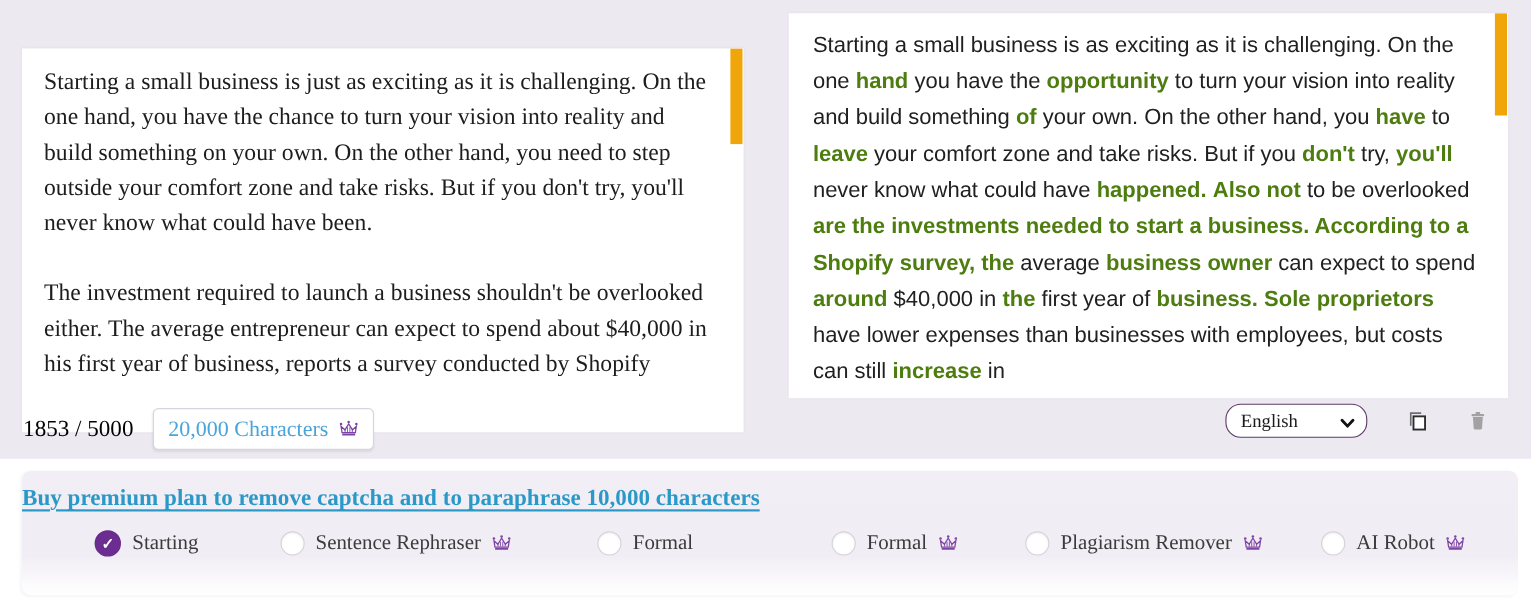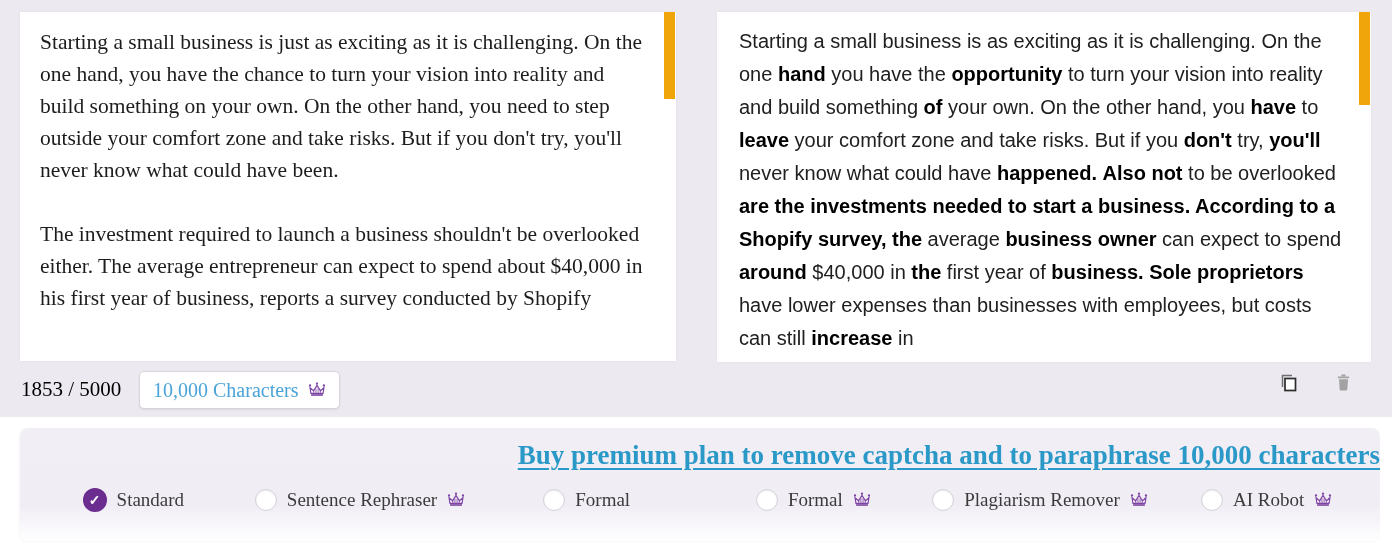--- a/index.html
+++ b/index.html
@@ -5,35 +5,35 @@
   * { margin:0; padding:0; box-sizing:border-box; }
   html,body { width:1392px; height:551px; }
   body { background:#ffffff; font-family:"Liberation Sans", sans-serif; }
   .stage { position:relative; width:1392px; height:551px; overflow:hidden; background:#ffffff; }
 
   
   .main-section { position:absolute; left:0; top:0; width:1392px; height:417px; background:#ece9f1; }
 
   
   .panel { position:absolute; top:12px; background:#ffffff; overflow:hidden; box-shadow:0 0 3px rgba(0,0,0,0.05); }
-  .panel-input  { left:20px;  width:656px; height:349px; }
+  .panel-input  { left:20px;  width:656px; height:349px;margin-top:32px; }
   .panel-output { left:717px; width:654px; height:350px; }
 
   .input-text {
     margin:14px 20px; width:610px;
     font-family:"Liberation Serif", serif;
     font-size:21.5px; line-height:32px; color:#1d1d1d;
     white-space:pre-wrap; outline:none;
   }
   .output-text {
     margin:13px 22px; width:606px;
     font-family:"Liberation Sans", sans-serif;
     font-size:20px; line-height:33px; color:#202020;
   }
-  .output-text .hl { color:#000000; font-weight:700; }
+  .output-text .hl { color:#4d7c0f; font-weight:700; }
 
   .scroll-thumb { position:absolute; top:0; right:1px; width:11px; background:#f0a50a; }
   .thumb-left  { height:87px; }
   .thumb-right { height:93px; }
 
   
   .char-counter {
     position:absolute; left:21px; top:377px;
     font-family:"Liberation Serif", serif; font-size:21px; color:#000000;
   }
@@ -58,22 +58,22 @@
   .trash-btn { left:1337px; top:374px; }
 
   
   .footer-card {
     position:absolute; left:20px; top:428px; width:1360px; height:113px;
     border-radius:8px;
     background:linear-gradient(180deg, #f2eef6 0%, #f1edf5 68%, rgba(241,237,245,0) 100%);
     box-shadow:-1px 1px 3px rgba(0,0,0,0.04);
   }
   .premium-link {
-    display:block; text-align:right; padding-top:12px;
-    font-family:"Liberation Serif", serif; font-weight:700; font-size:27px;
+    display:block; text-align:left; padding-top:12px;
+    font-family:"Liberation Serif", serif; font-weight:700; font-size:21px;
     color:#2a99c7; text-decoration:underline; text-decoration-thickness:2px;
     text-underline-offset:4px; cursor:pointer;
   }
   .modes-row { display:flex; margin-top:17px; }
   .mode { flex:1; display:flex; align-items:center; justify-content:center; gap:10px; cursor:pointer; }
   .radio {
     width:22px; height:22px; border-radius:50%; background:#ffffff;
     border:1px solid #d4d1d8; box-shadow:inset 0 1px 2px rgba(0,0,0,0.07);
     flex:0 0 auto;
   }
@@ -100,40 +100,50 @@
     </div>
 
     <div class="panel panel-output">
       <div class="output-text"><span>Starting a small business is as exciting as it is challenging. On the one </span><span class="hl">hand</span><span> you have the </span><span class="hl">opportunity</span><span> to turn your vision into reality and build something </span><span class="hl">of</span><span> your own. On the other hand, you </span><span class="hl">have</span><span> to </span><span class="hl">leave</span><span> your comfort zone and take risks. But if you </span><span class="hl">don't</span><span> try, </span><span class="hl">you'll</span><span> never know what could have </span><span class="hl">happened.</span><span> </span><span class="hl">Also not</span><span> to be overlooked </span><span class="hl">are the investments needed to start a business. According to a Shopify survey, the</span><span> average </span><span class="hl">business owner</span><span> can expect to spend </span><span class="hl">around</span><span> $40,000 in </span><span class="hl">the</span><span> first year of </span><span class="hl">business. Sole proprietors</span><span> have lower expenses than businesses with employees, but costs can still </span><span class="hl">increase</span><span> in</span></div>
       <div class="scroll-thumb thumb-right"></div>
     </div>
 
     <div class="char-counter">1853 / 5000</div>
 
     <button class="upgrade-btn">
-      <span>10,000 Characters</span>
+      <span>20,000 Characters</span>
       <span class="crown crown-slot">
           <svg width="18" height="16" viewBox="0 0 22 19">
             <g stroke="#7e44a4" fill="none" stroke-width="1.4">
               <path d="M2.5 6.5 L6.8 10.5 L11 3.8 L15.2 10.5 L19.5 6.5 L18.4 13.6 L3.6 13.6 Z"></path>
               <path d="M7 9 V13" stroke-width="1"></path>
               <path d="M9.7 7.5 V13" stroke-width="1"></path>
               <path d="M12.3 7.5 V13" stroke-width="1"></path>
               <path d="M15 9 V13" stroke-width="1"></path>
               <path d="M3.8 15.6 H18.2" stroke-width="2"></path>
             </g>
             <g fill="#7e44a4">
               <circle cx="2.5" cy="4" r="1.4"></circle>
               <circle cx="11" cy="1.8" r="1.4"></circle>
               <circle cx="19.5" cy="4" r="1.4"></circle>
             </g>
           </svg>
         </span>
     </button>
 
+    <div class="lang-wrap">
+      <select class="lang-select">
+        <option>English</option>
+      </select>
+      <span class="chevron">
+        <svg width="14" height="10" viewBox="0 0 14 10">
+            <path d="M2 2 L7 7.4 L12 2" fill="none" stroke="#111111" stroke-width="2.6" stroke-linecap="round" stroke-linejoin="round"></path>
+          </svg>
+      </span>
+    </div>
 
     <button class="icon-btn copy-btn">
       <span>
         <svg width="22" height="22" viewBox="0 0 22 22">
           <path d="M4.5 15 V3.5 H14" fill="none" stroke="#6f6f6f" stroke-width="1.5"></path>
           <rect x="7" y="6.5" width="10.5" height="12" fill="#ffffff" stroke="#2c2c2c" stroke-width="1.7"></rect>
         </svg>
       </span>
     </button>
 
@@ -146,21 +156,21 @@
         </svg>
       </span>
     </button>
   </div>
 
   <div class="footer-card">
     <a class="premium-link">Buy premium plan to remove captcha and to paraphrase 10,000 characters</a>
     <div class="modes-row">
         <div class="mode">
           <span class="radio checked">✓</span>
-          <span class="mode-label">Standard</span>
+          <span class="mode-label">Starting</span>
         </div>
         <div class="mode">
           <span class="radio"></span>
           <span class="mode-label">Sentence Rephraser</span>
           <span class="crown">
             <svg width="18" height="16" viewBox="0 0 22 19">
               <g stroke="#7e44a4" fill="none" stroke-width="1.4">
                 <path d="M2.5 6.5 L6.8 10.5 L11 3.8 L15.2 10.5 L19.5 6.5 L18.4 13.6 L3.6 13.6 Z"></path>
                 <path d="M7 9 V13" stroke-width="1"></path>
                 <path d="M9.7 7.5 V13" stroke-width="1"></path>

